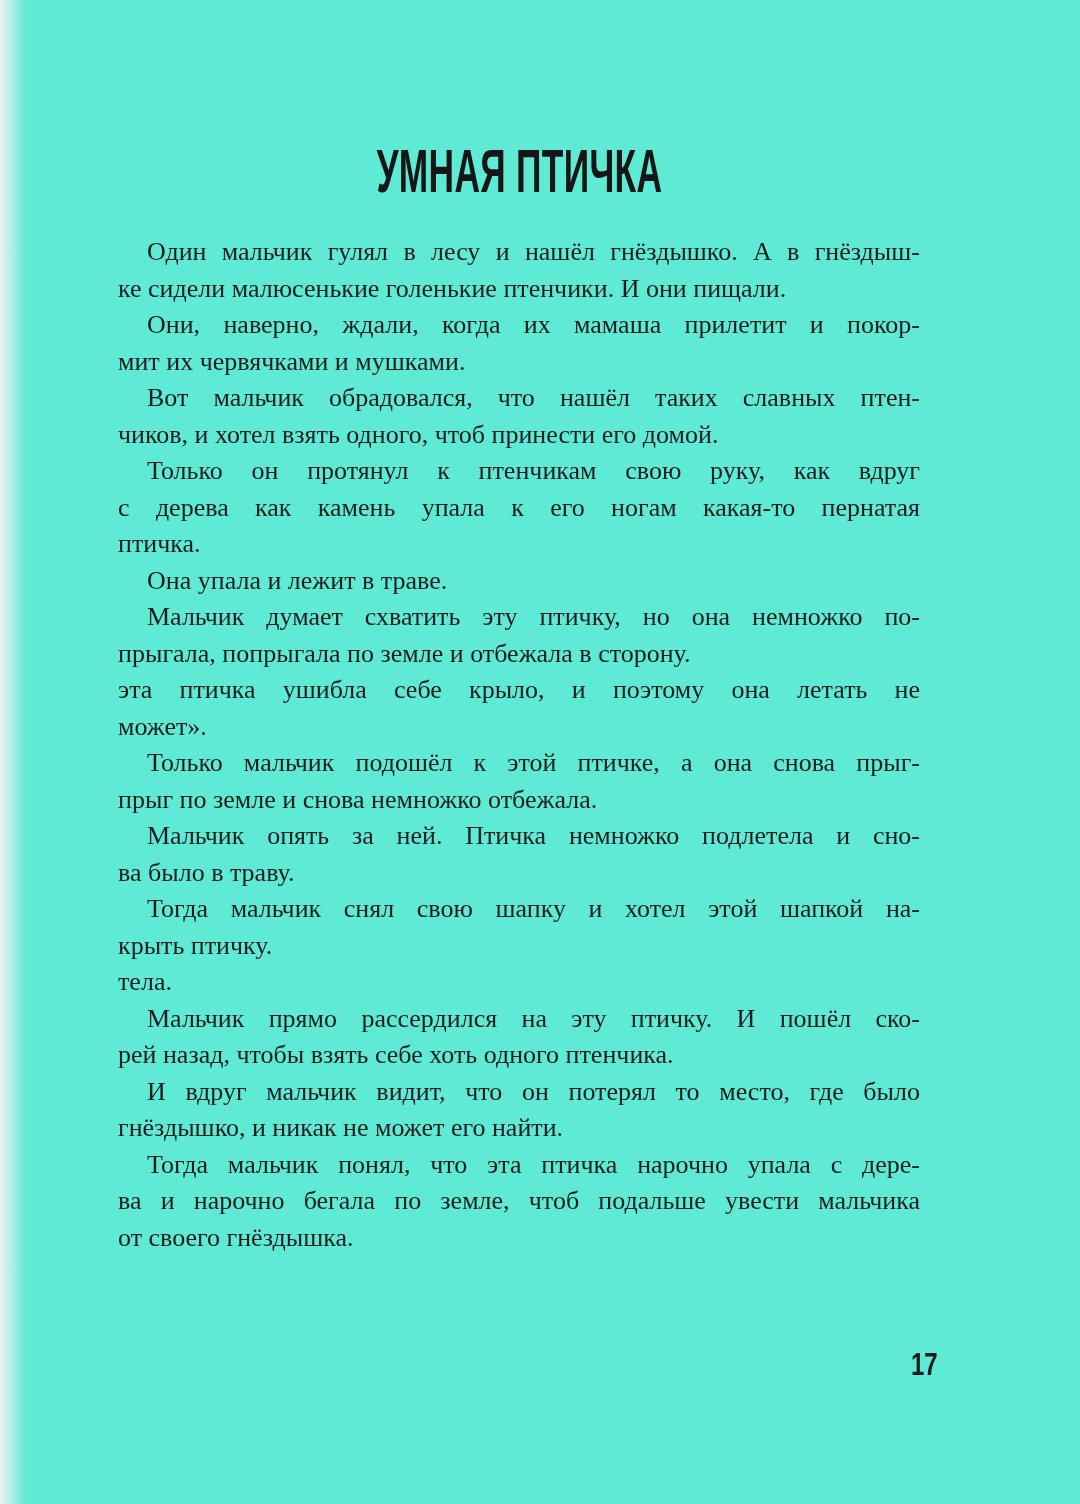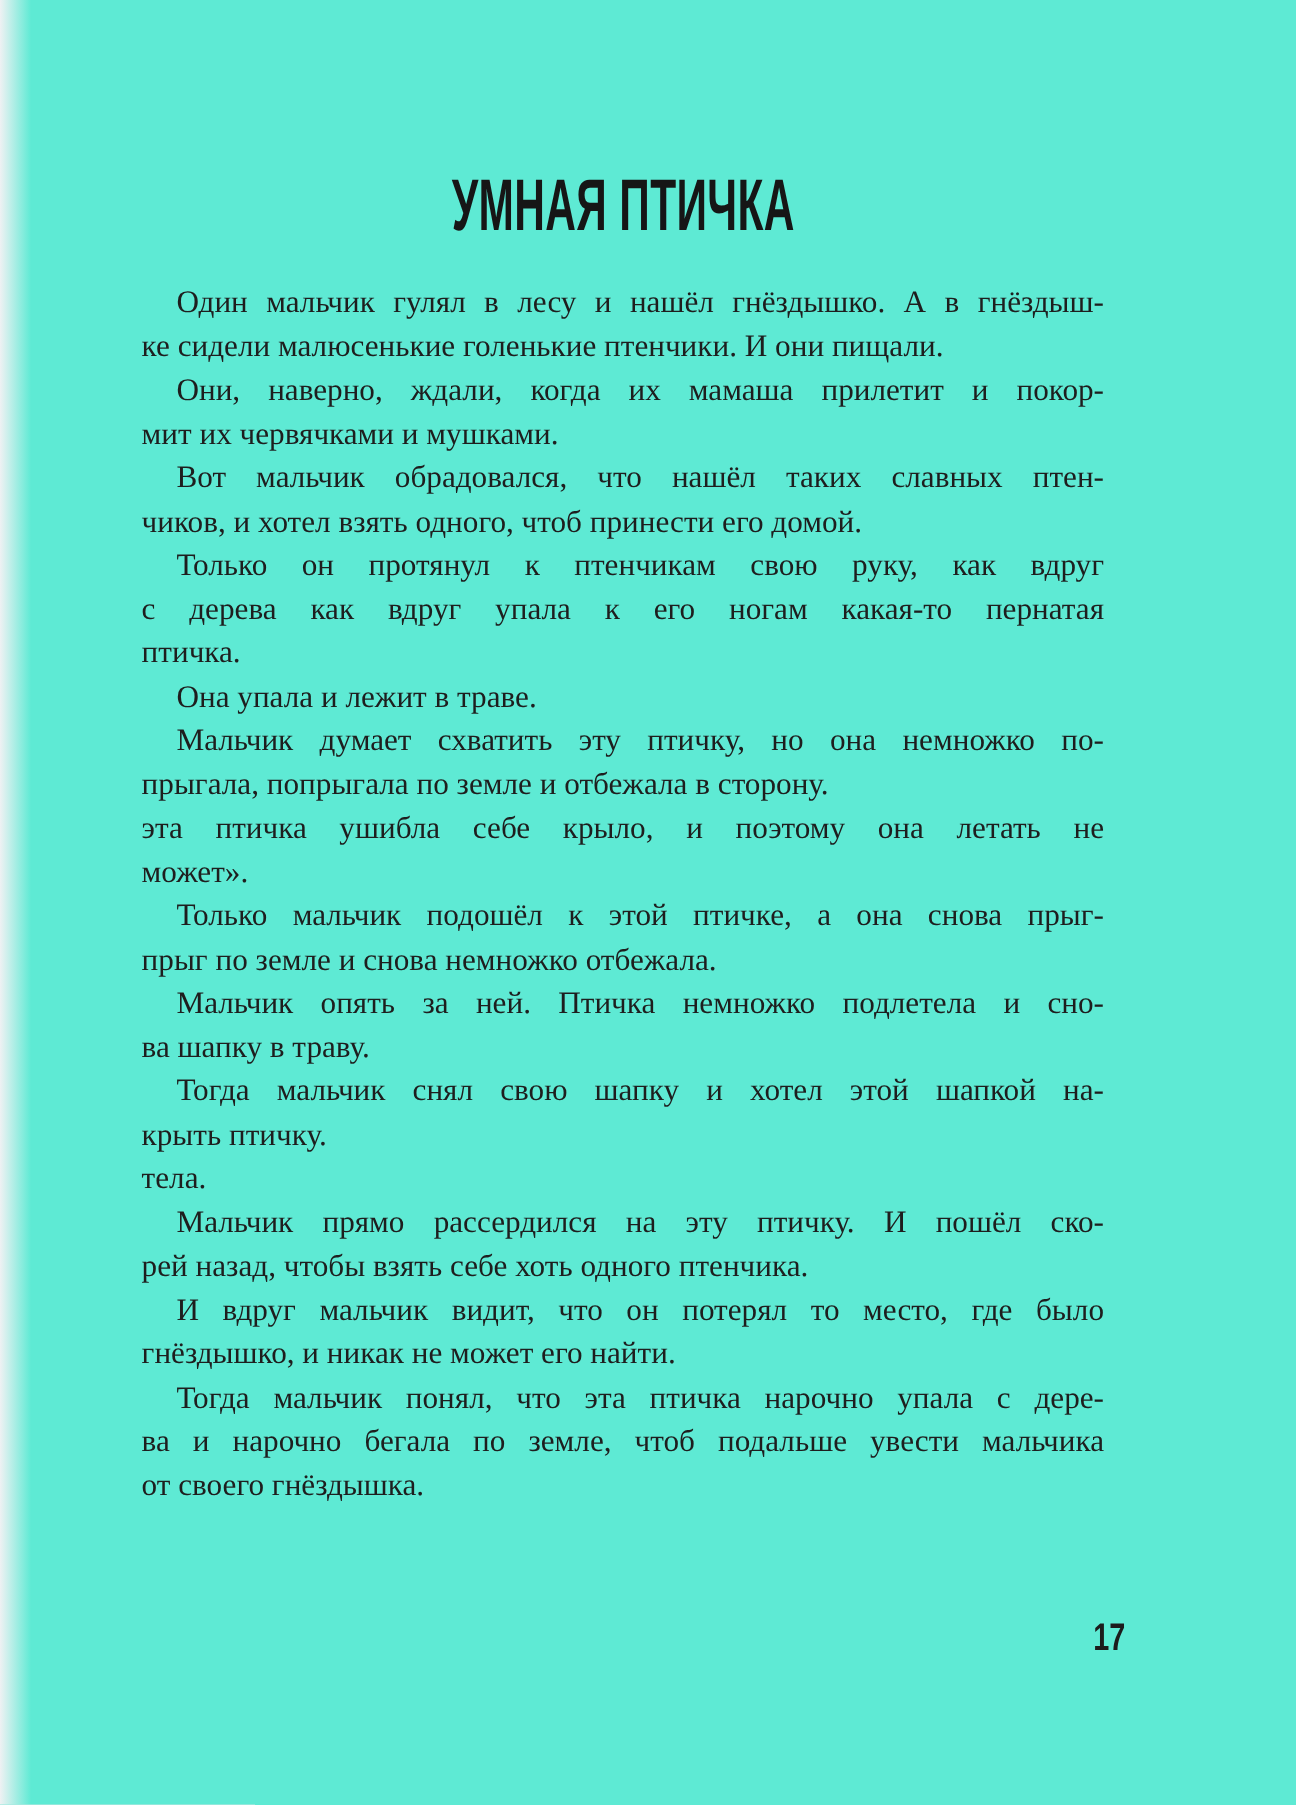--- a/index.html
+++ b/index.html
@@ -93,21 +93,21 @@
         <div class="line last">мит их червячками и мушками.</div>
       </div>
 
       <div class="para">
         <div class="line first">Вот мальчик обрадовался, что нашёл таких славных птен-</div>
         <div class="line last">чиков, и хотел взять одного, чтоб принести его домой.</div>
       </div>
 
       <div class="para">
         <div class="line first">Только он протянул к птенчикам свою руку, как вдруг</div>
-        <div class="line">с дерева как вдруг упала к его ногам какая-то пернатая</div>
+        <div class="line">с дерева как камень упала к его ногам какая-то пернатая</div>
         <div class="line last">птичка.</div>
       </div>
 
       <div class="para">
         <div class="line first last">Она упала и лежит в траве.</div>
       </div>
 
       <div class="para">
         <div class="line first">Мальчик думает схватить эту птичку, но она немножко по-</div>
         <div class="line last">прыгала, попрыгала по земле и отбежала в сторону.</div>
@@ -118,21 +118,21 @@
         <div class="line last">может».</div>
       </div>
 
       <div class="para">
         <div class="line first">Только мальчик подошёл к этой птичке, а она снова прыг-</div>
         <div class="line last">прыг по земле и снова немножко отбежала.</div>
       </div>
 
       <div class="para">
         <div class="line first">Мальчик опять за ней. Птичка немножко подлетела и сно-</div>
-        <div class="line last">ва шапку в траву.</div>
+        <div class="line last">ва было в траву.</div>
       </div>
 
       <div class="para">
         <div class="line first">Тогда мальчик снял свою шапку и хотел этой шапкой на-</div>
         <div class="line last">крыть птичку.</div>
       </div>
 
       <div class="para">
         <div class="line last">тела.</div>
       </div>

